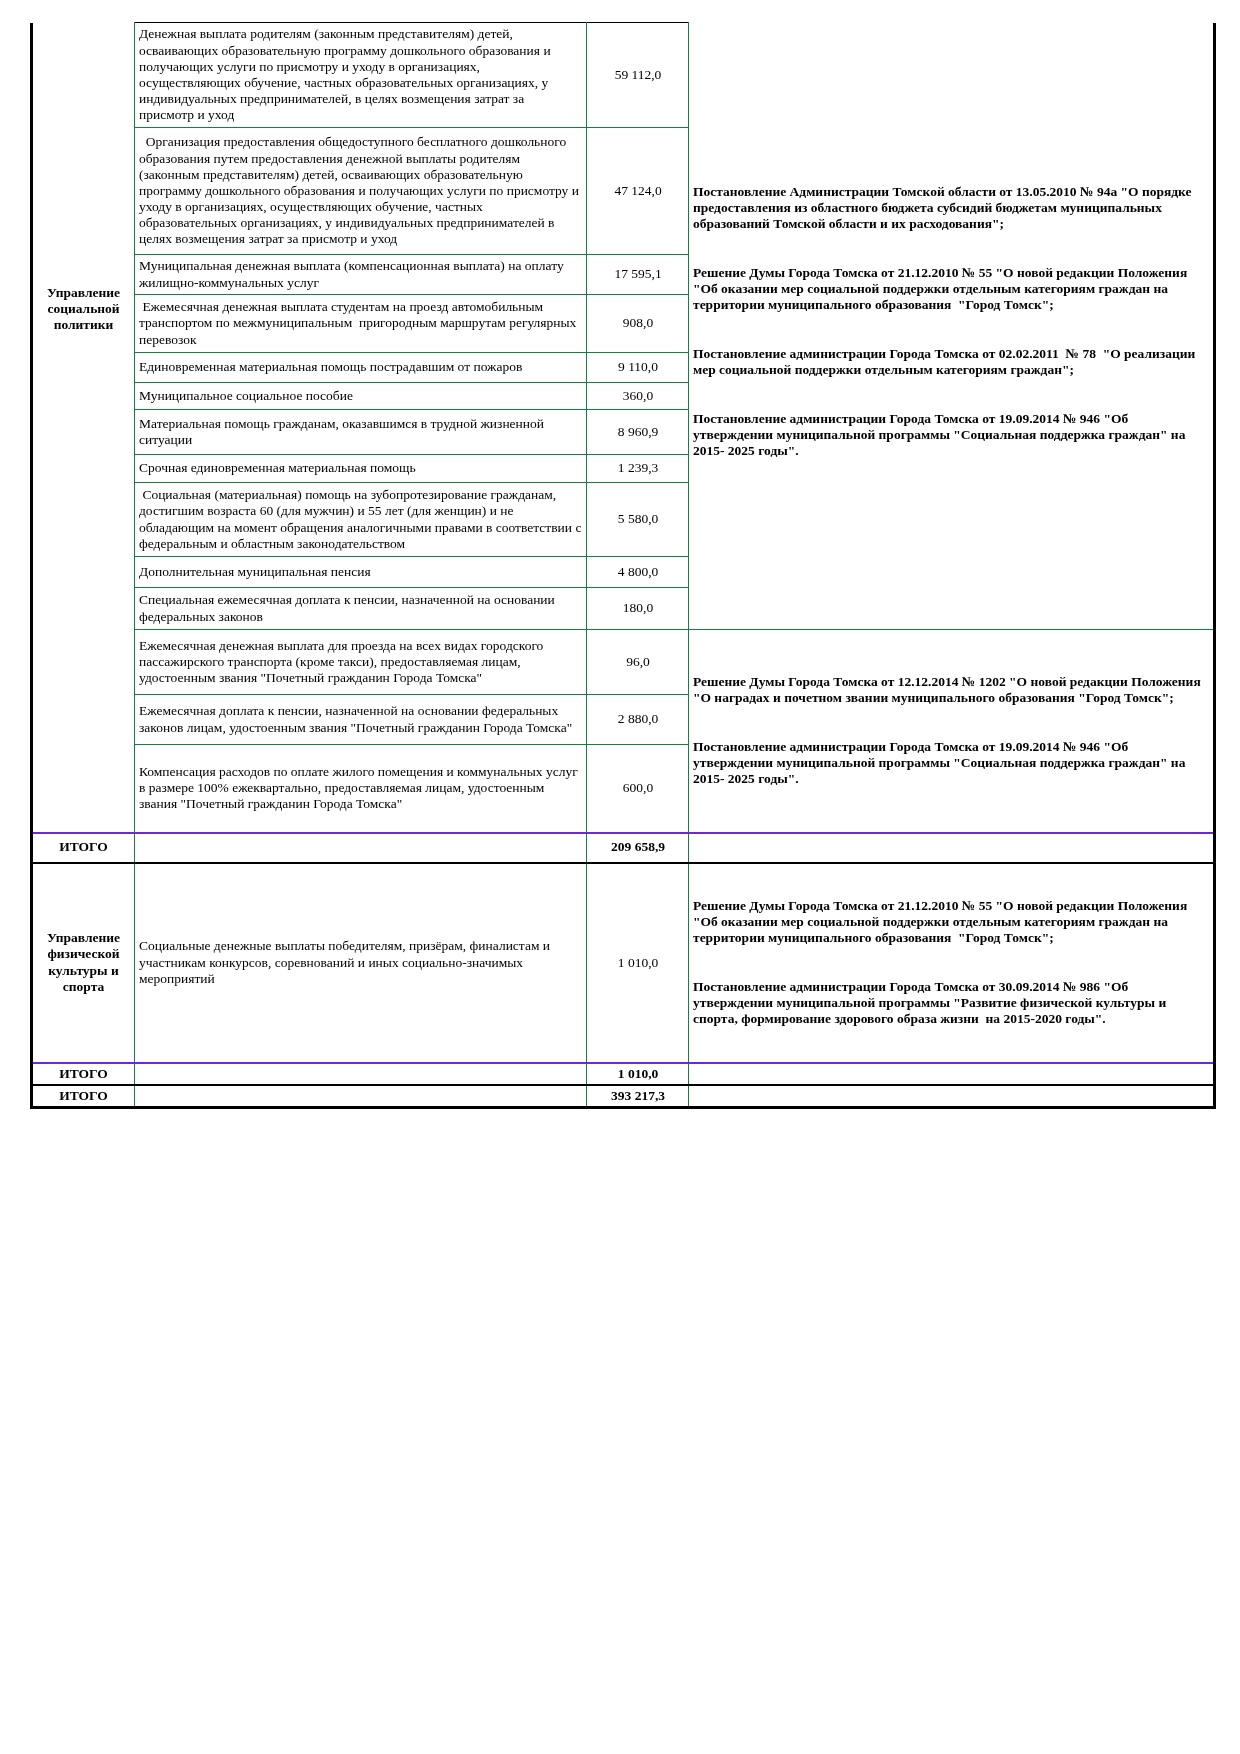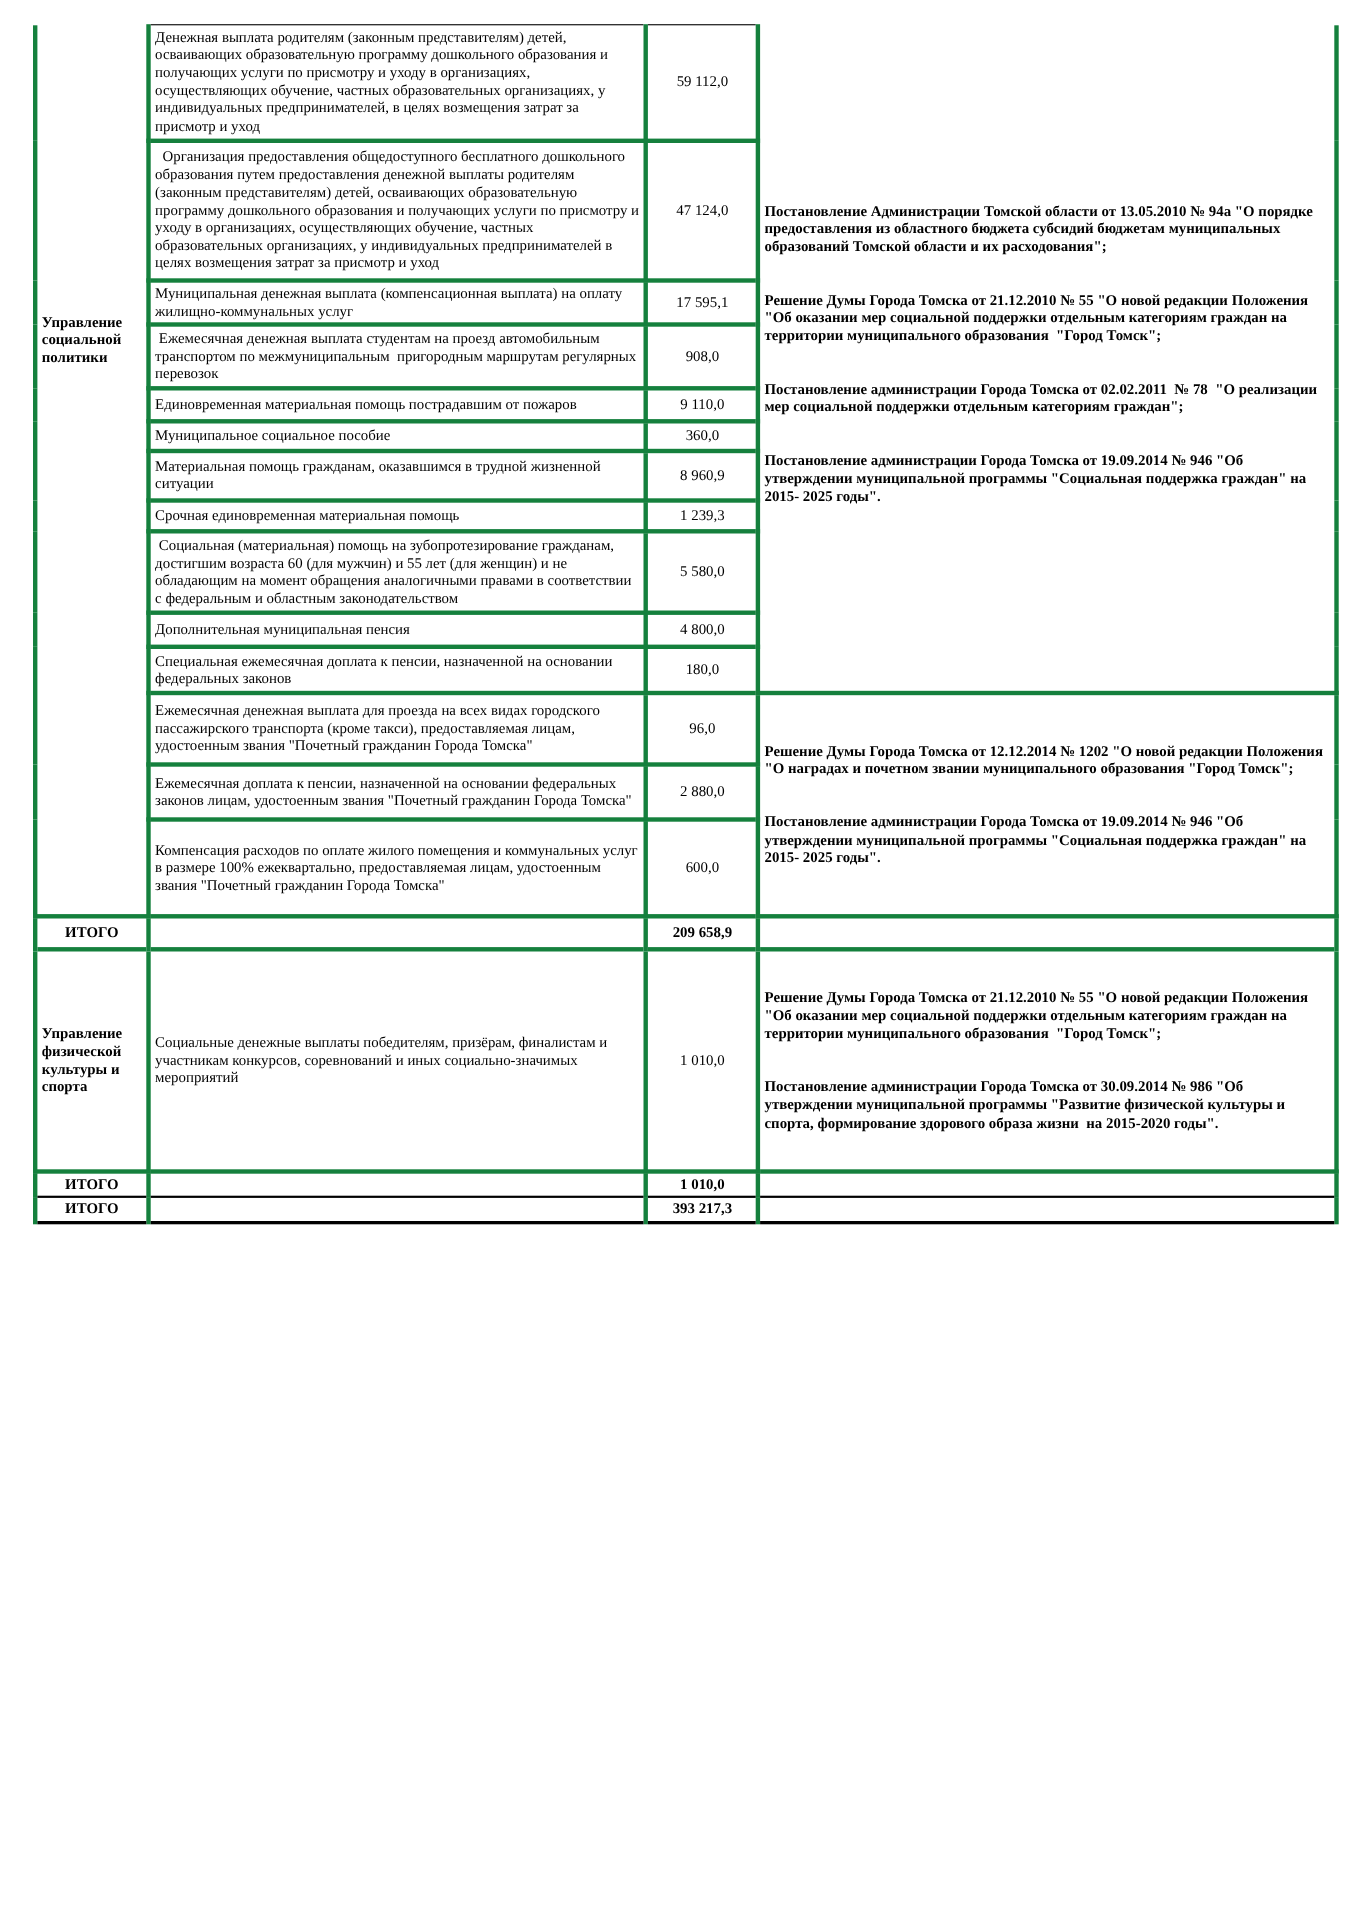--- a/index.html
+++ b/index.html
@@ -23,54 +23,55 @@
     border-collapse: collapse;
     table-layout: fixed;
     border-left: 3px solid #000;
     border-right: 3px solid #000;
     border-bottom: 3px solid #000;
     border-top: none;
     font-size: 13.5px;
     line-height: 1.2;
   }
   td {
-    border: 4px solid #15803d;
+    border: 1px solid #15803d;
     padding: 2px 4px;
     vertical-align: middle;
     overflow: hidden;
   }
   td.desc {
     text-align: left;
     white-space: pre-wrap;
     vertical-align: middle;
   }
   td.val {
     text-align: center;
     white-space: nowrap;
     padding-right: 3px;
     vertical-align: middle;
   }
   td.dept {
+    text-align: center;
     font-weight: bold;
     vertical-align: top;
   }
   td.dept-social { padding-top: 262px; border-top: none; }
   td.dept-sport  { vertical-align: middle; }
   td.legal {
     text-align: left;
     vertical-align: middle;
     padding-left: 4px;
     padding-right: 4px;
     white-space: pre-wrap;
     font-weight: bold;
   }
   td.legal-1 { vertical-align: top; padding-top: 129px; border-top: none; }
   tr.first-row td.desc, tr.first-row td.val { border-top: 1px solid #000; }
   tr.total-row td {
-    border-top: 2px solid #404040;
+    border-top: 2px solid #6d28d9;
     border-bottom: 2px solid #000;
   }
   tr.total-row td.label, td.total-label {
     font-weight: bold;
     text-align: center;
   }
   tr.total-row td.val { font-weight: bold; }
 </style>
 </head>
 <body>

